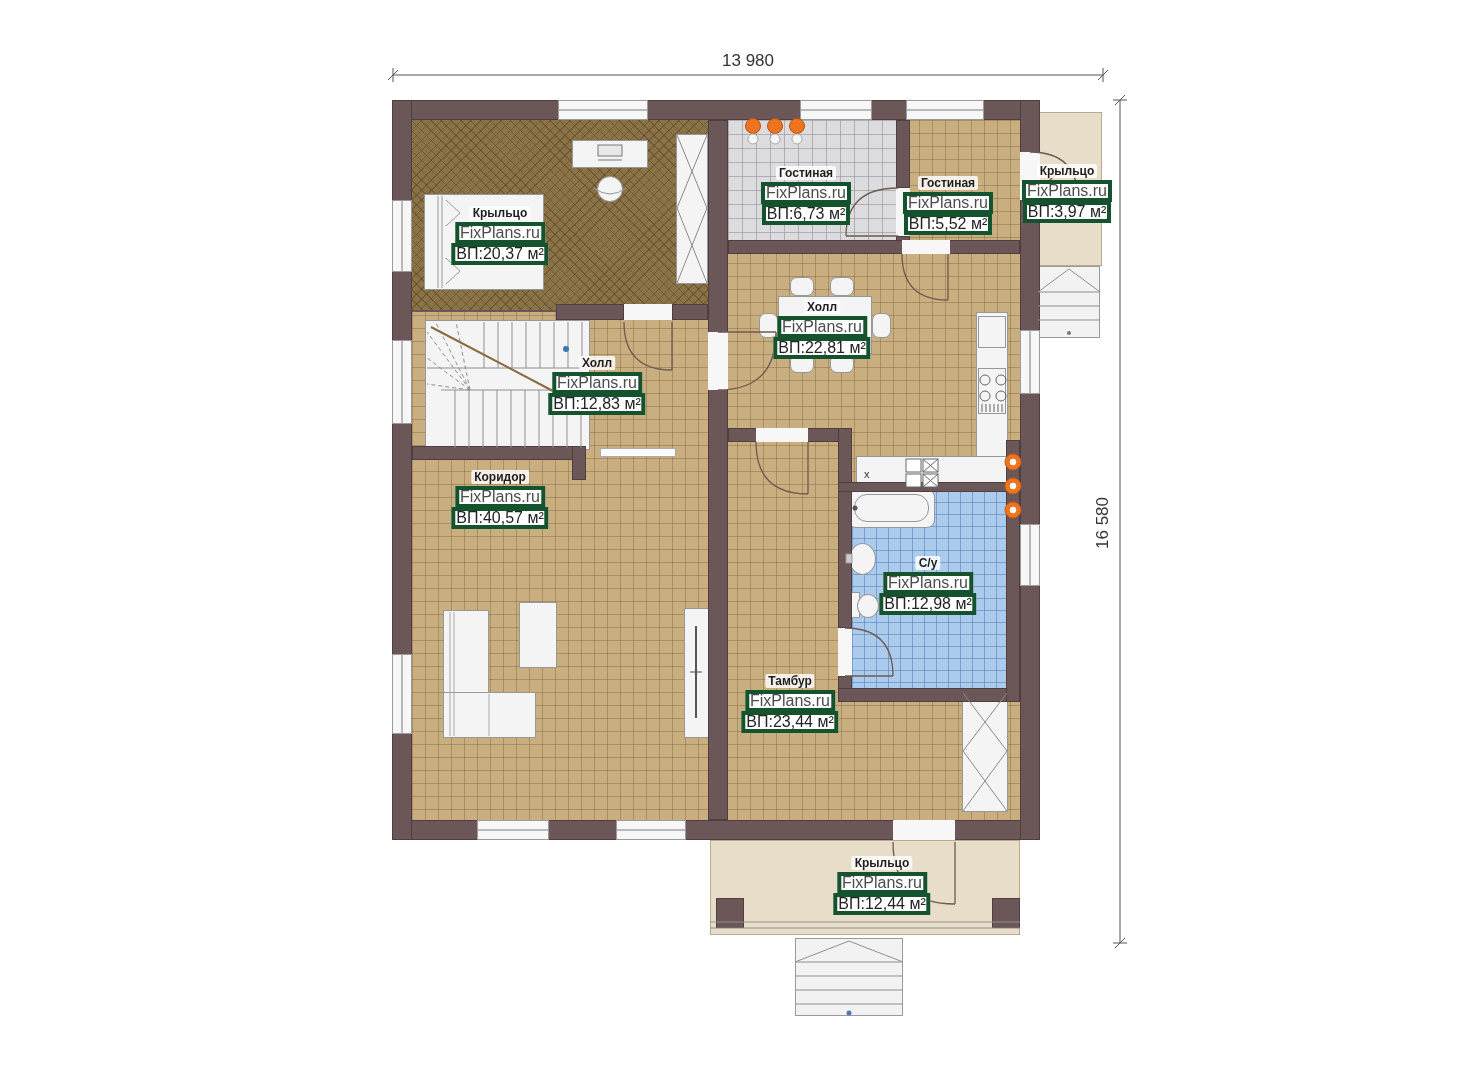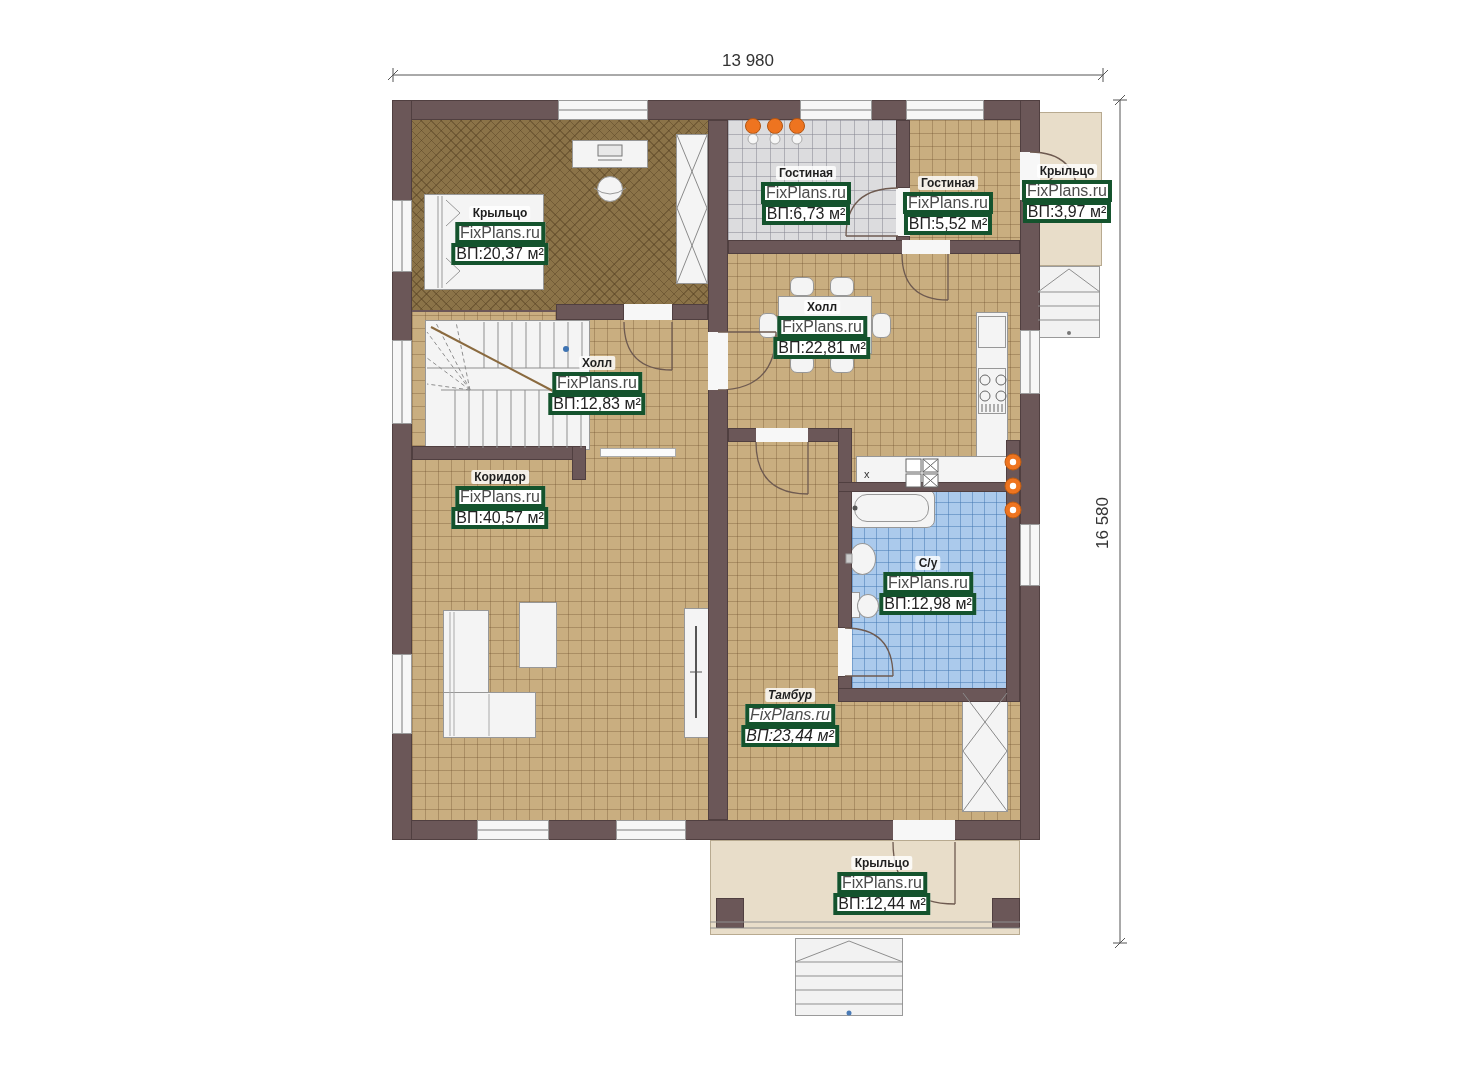--- a/index.html
+++ b/index.html
@@ -342,21 +342,21 @@
   <div class="room-label" style="left:500px;top:470px;">
     <div class="rl-name">Коридор</div>
     <div class="rl-box rl-brand">FixPlans.ru</div>
     <div class="rl-box rl-area">ВП:40,57 м²</div>
   </div>
   <div class="room-label" style="left:928px;top:556px;">
     <div class="rl-name">С/у</div>
     <div class="rl-box rl-brand">FixPlans.ru</div>
     <div class="rl-box rl-area">ВП:12,98 м²</div>
   </div>
-  <div class="room-label" style="left:790px;top:688px;font-style:italic;">
+  <div class="room-label" style="left:790px;top:674px;">
     <div class="rl-name">Тамбур</div>
     <div class="rl-box rl-brand">FixPlans.ru</div>
     <div class="rl-box rl-area">ВП:23,44 м²</div>
   </div>
   <div class="room-label" style="left:882px;top:856px;">
     <div class="rl-name">Крыльцо</div>
     <div class="rl-box rl-brand">FixPlans.ru</div>
     <div class="rl-box rl-area">ВП:12,44 м²</div>
   </div>
 

